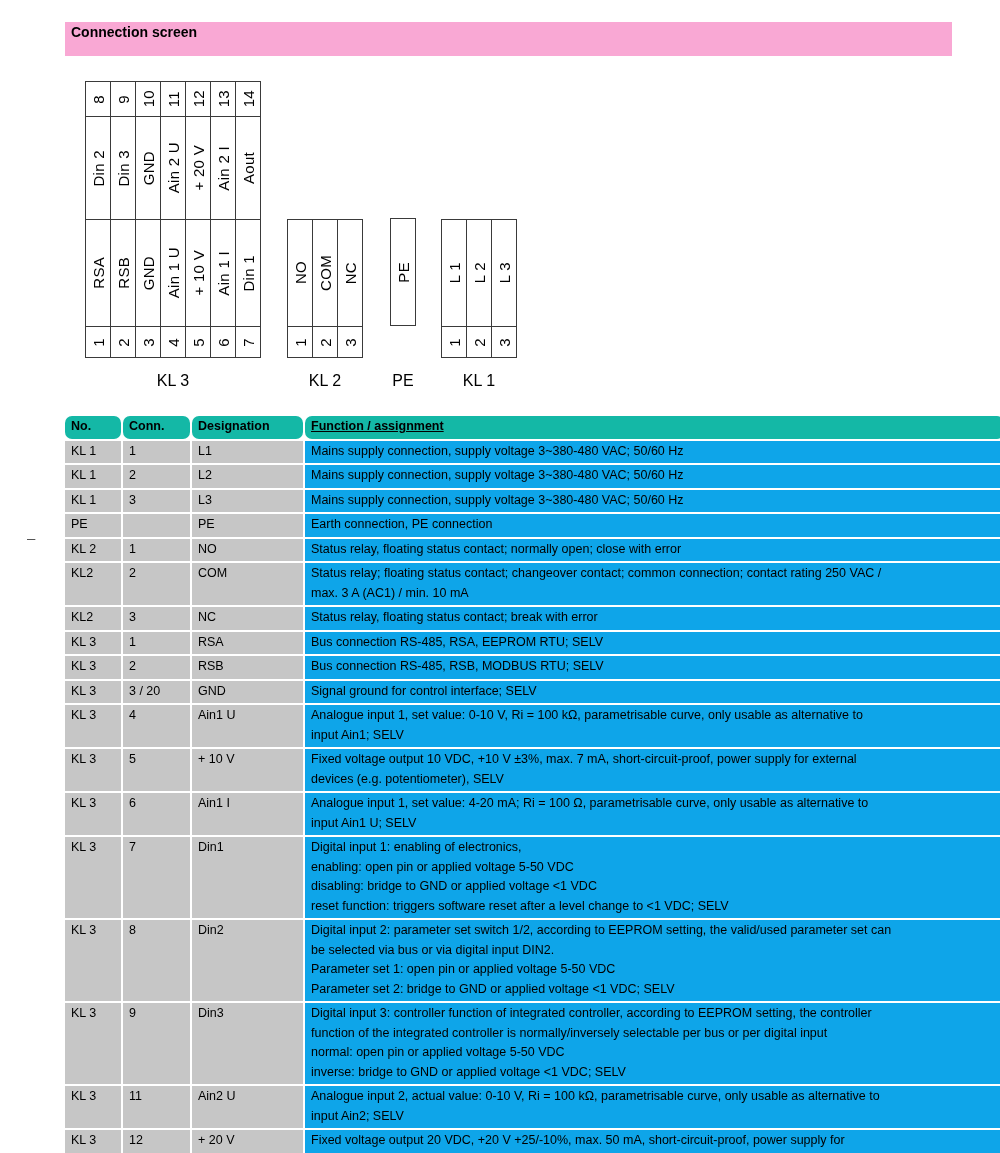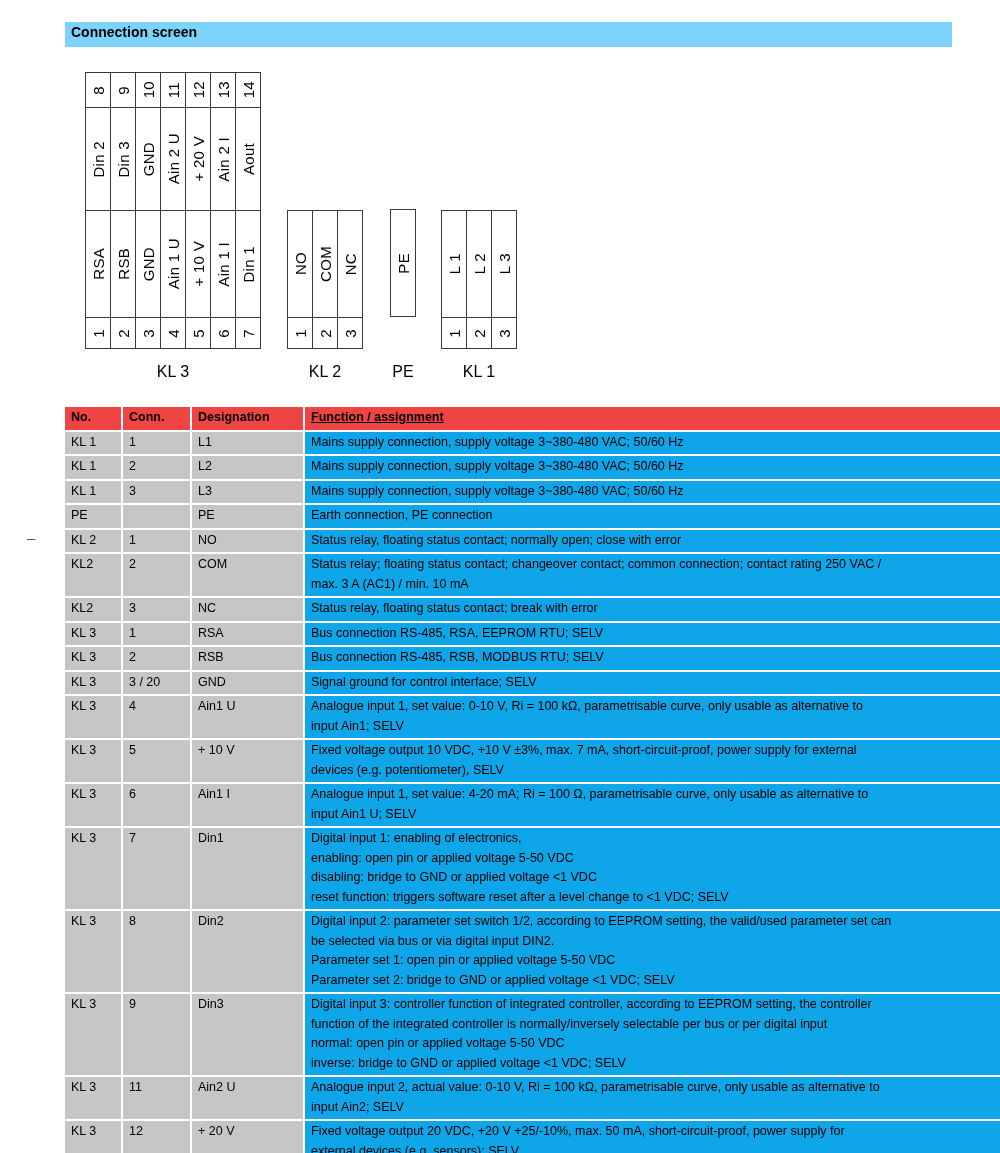--- a/index.html
+++ b/index.html
@@ -2,21 +2,21 @@
 <html><head>
 <meta charset="utf-8">
 <style>
   * { margin:0; padding:0; box-sizing:border-box; }
   html,body { background:#ffffff; }
   body { font-family:"Liberation Sans", sans-serif; color:#000; }
   .page { position:relative; width:1000px; height:1153px; background:#fff; overflow:hidden; }
   .content { margin-left:65px; width:887px; }
 
   .title-bar {
-    margin-top:22px; height:25px; background:#7dd3fc;
+    margin-top:22px; height:34px; background:#f9a8d4;
     font-size:14px; font-weight:bold; line-height:21px; padding-left:6px;
   }
 
   
   .diagram { margin-top:25px; margin-left:20px; display:flex; align-items:flex-end; }
   .term-block { display:flex; flex-direction:column; align-items:center; }
   .cols { display:flex; }
   .tcol { display:flex; flex-direction:column; }
   .tcol + .tcol { margin-left:-1px; }
   .tcell {
@@ -41,21 +41,21 @@
   
   table.conn {
     margin-top:24px; margin-left:-2px;
     border-collapse:separate; border-spacing:2px;
     table-layout:fixed; width:891px;
   }
   table.conn th, table.conn td {
     padding:1px 6px 2px; font-size:12.5px; line-height:19.5px;
     vertical-align:top; text-align:left;
   }
-  table.conn th { background:#ef4444; font-weight:bold; }
+  table.conn th { background:#14b8a6; font-weight:bold;border-radius:7px; }
   td.gray { background:#c6c6c6; }
   td.fn { background:#0ea5e9; white-space:pre-line; }
   .w-no { width:56px; } .w-conn { width:67px; } .w-des { width:111px; } .w-fn { width:699px;text-decoration:underline; }
 
   .margin-mark {
     position:absolute; left:27px; top:530px;
     font-size:15px; color:#555; line-height:15px;
   }
 </style>
 </head>

